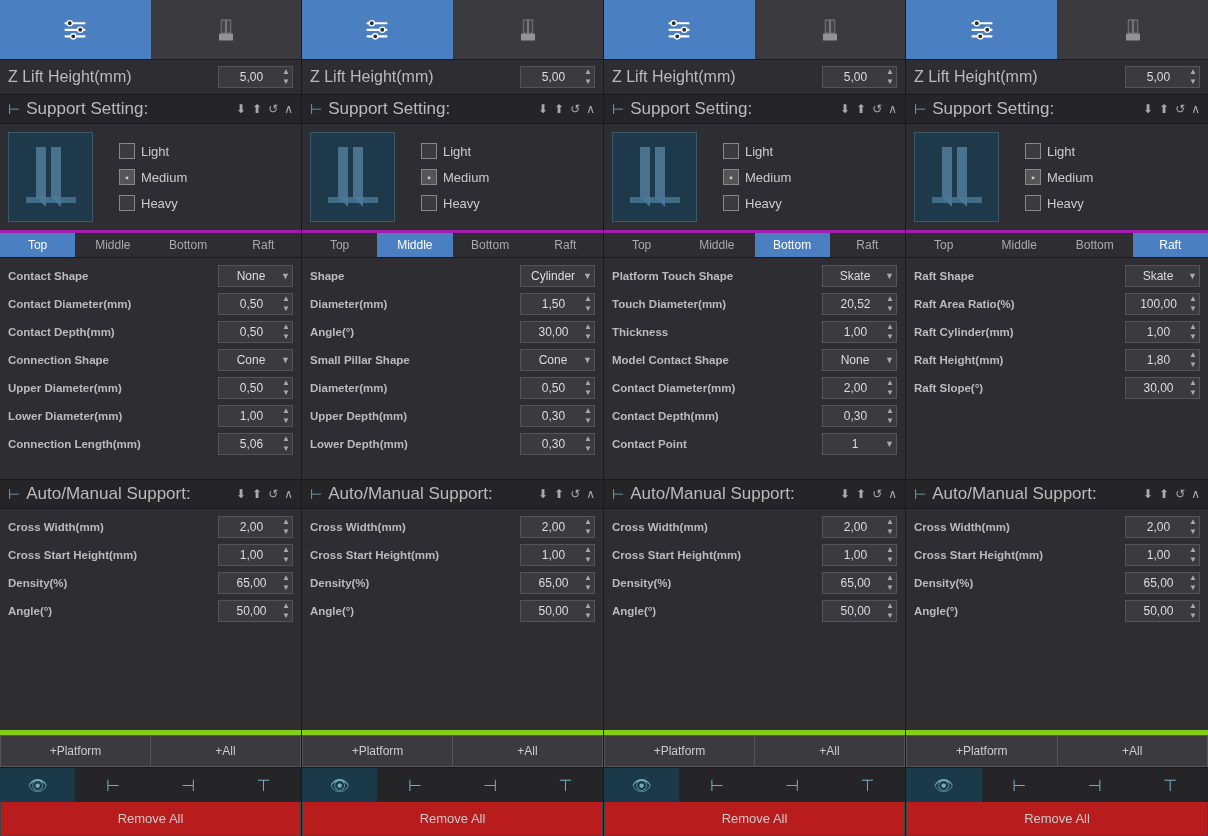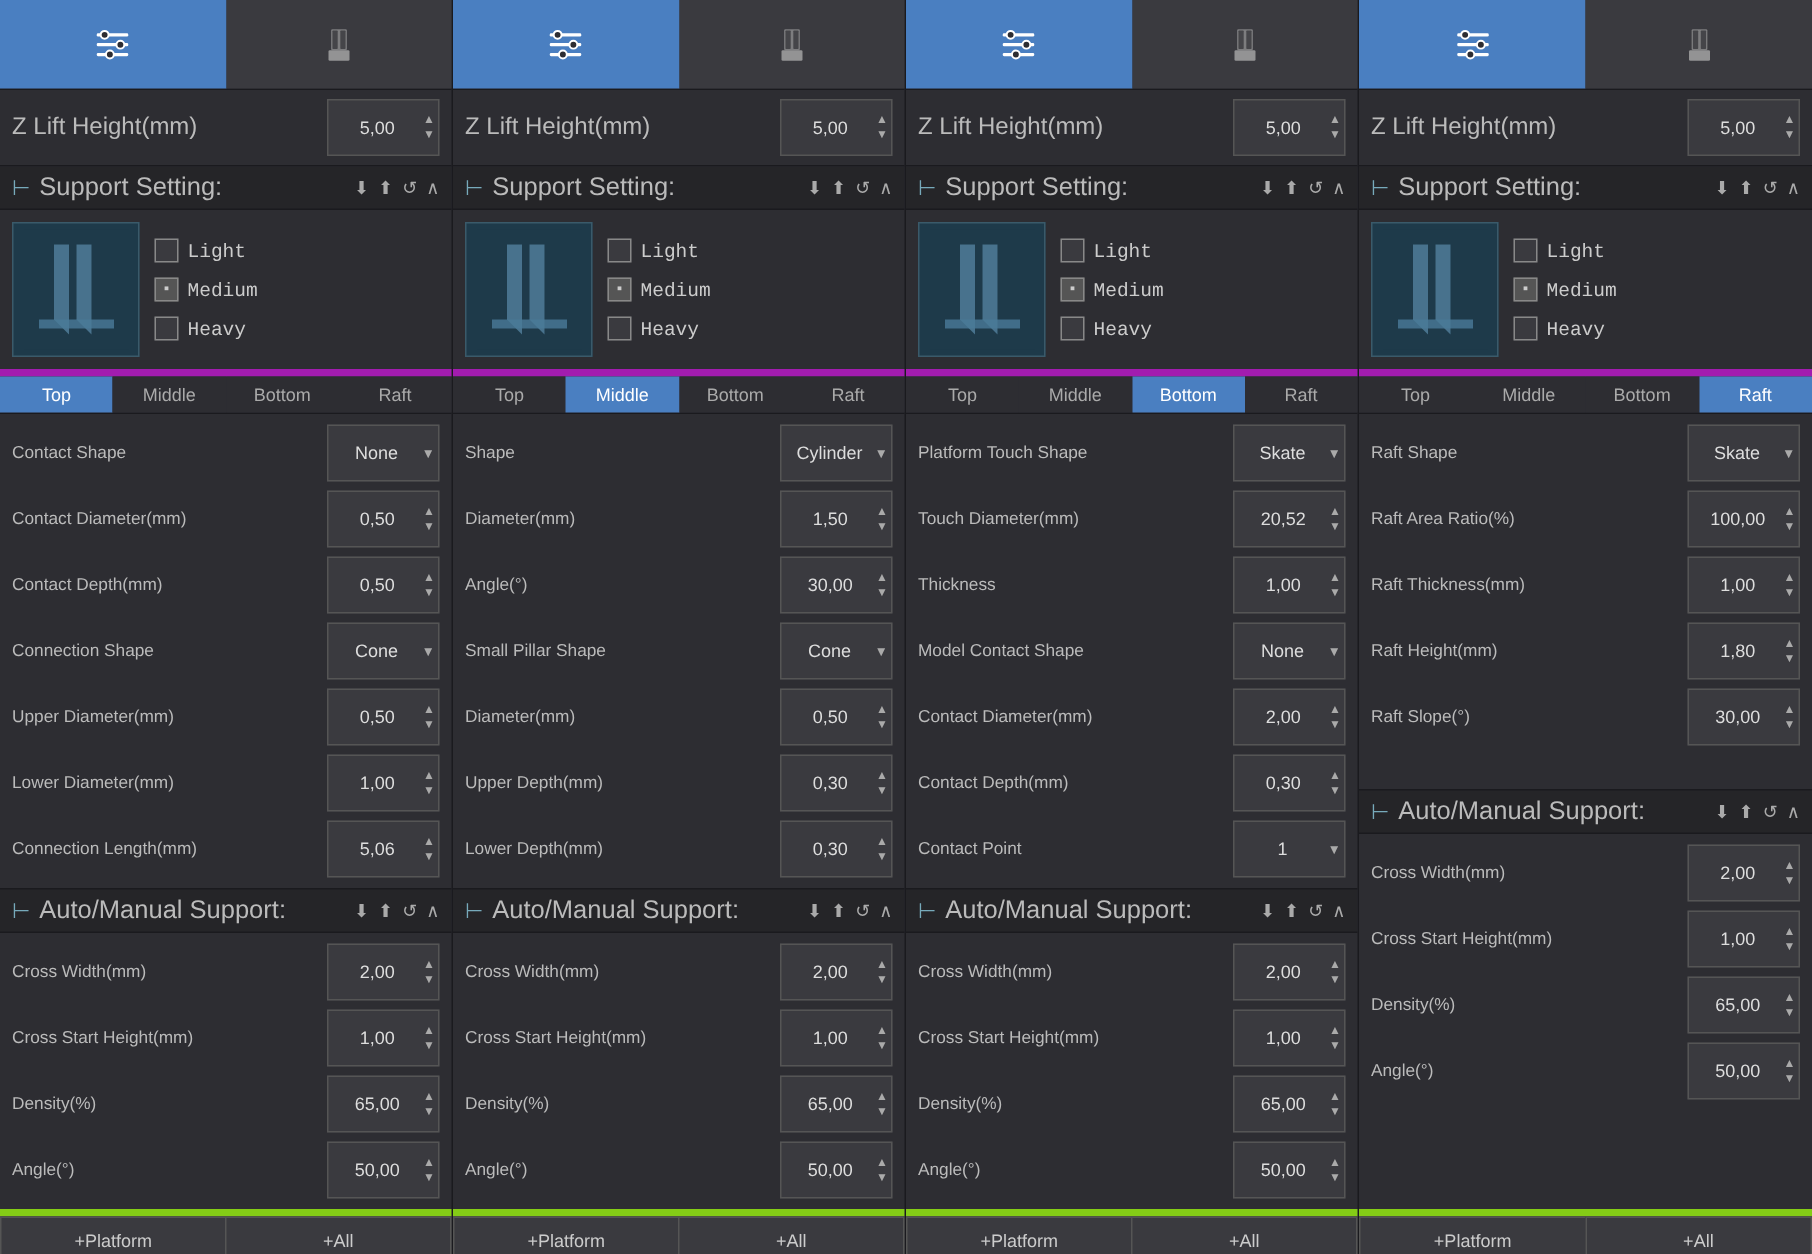--- a/index.html
+++ b/index.html
@@ -72,24 +72,23 @@
     .section-icon { color: #7ab; font-size: 14px; margin-right: 2px; }
     .section-title { font-size: 17px; color: #bbb; flex: 1; }
     .section-actions { display: flex; gap: 6px; align-items: center; }
     .section-action-btn { background: none; border: none; color: #aaa; cursor: pointer; font-size: 12px; }
 
     
     .preview-row {
       display: flex;
       flex-direction: row;
       padding: 8px;
-      gap: 10px;
-      border-bottom: 5px solid #a21caf;
+      gap: 26px;
+      border-bottom: 3px solid #a21caf;
       align-items: center;
-      font-family: Liberation Mono, monospace;
     }
     .preview-img {
       width: 85px; height: 90px;
       background: #1e3a4a;
       border: 1px solid #3a5a6a;
       display: flex;
       align-items: center;
       justify-content: center;
       flex-shrink: 0;
     }
@@ -127,24 +126,24 @@
     }
 
     
     .fields-section { padding: 4px 0; flex: 1; overflow: visible; }
     .field-row {
       display: flex;
       align-items: center;
       justify-content: space-between;
       padding: 3px 8px;
     }
-    .field-label { font-size: 11.5px; color: #bbb; flex: 1; }
+    .field-label { font-size: 11.5px; color: #bbb; flex: 1; font-weight: bold; }
     .field-val {
       width: 75px;
-      height: 38px;
+      height: 22px;
       background: #3a3a3f;
       border: 1px solid #555;
       color: #ddd;
       font-size: 12px;
       display: flex;
       align-items: center;
       justify-content: flex-start;
       padding: 0 2px;
     }
     .field-val-text { flex: 1; text-align: center; }
@@ -901,21 +900,21 @@
         <span class="field-label">Raft Area Ratio(%)</span>
         <div class="field-val">
           <span class="field-val-text">100,00</span>
           <span class="num-arrows">
             <span class="num-arr">▲</span>
             <span class="num-arr">▼</span>
           </span>
         </div>
       </div>
       <div class="field-row">
-        <span class="field-label">Raft Thickness(mm)</span>
+        <span class="field-label">Raft Cylinder(mm)</span>
         <div class="field-val">
           <span class="field-val-text">1,00</span>
           <span class="num-arrows">
             <span class="num-arr">▲</span>
             <span class="num-arr">▼</span>
           </span>
         </div>
       </div>
       <div class="field-row">
         <span class="field-label">Raft Height(mm)</span>

